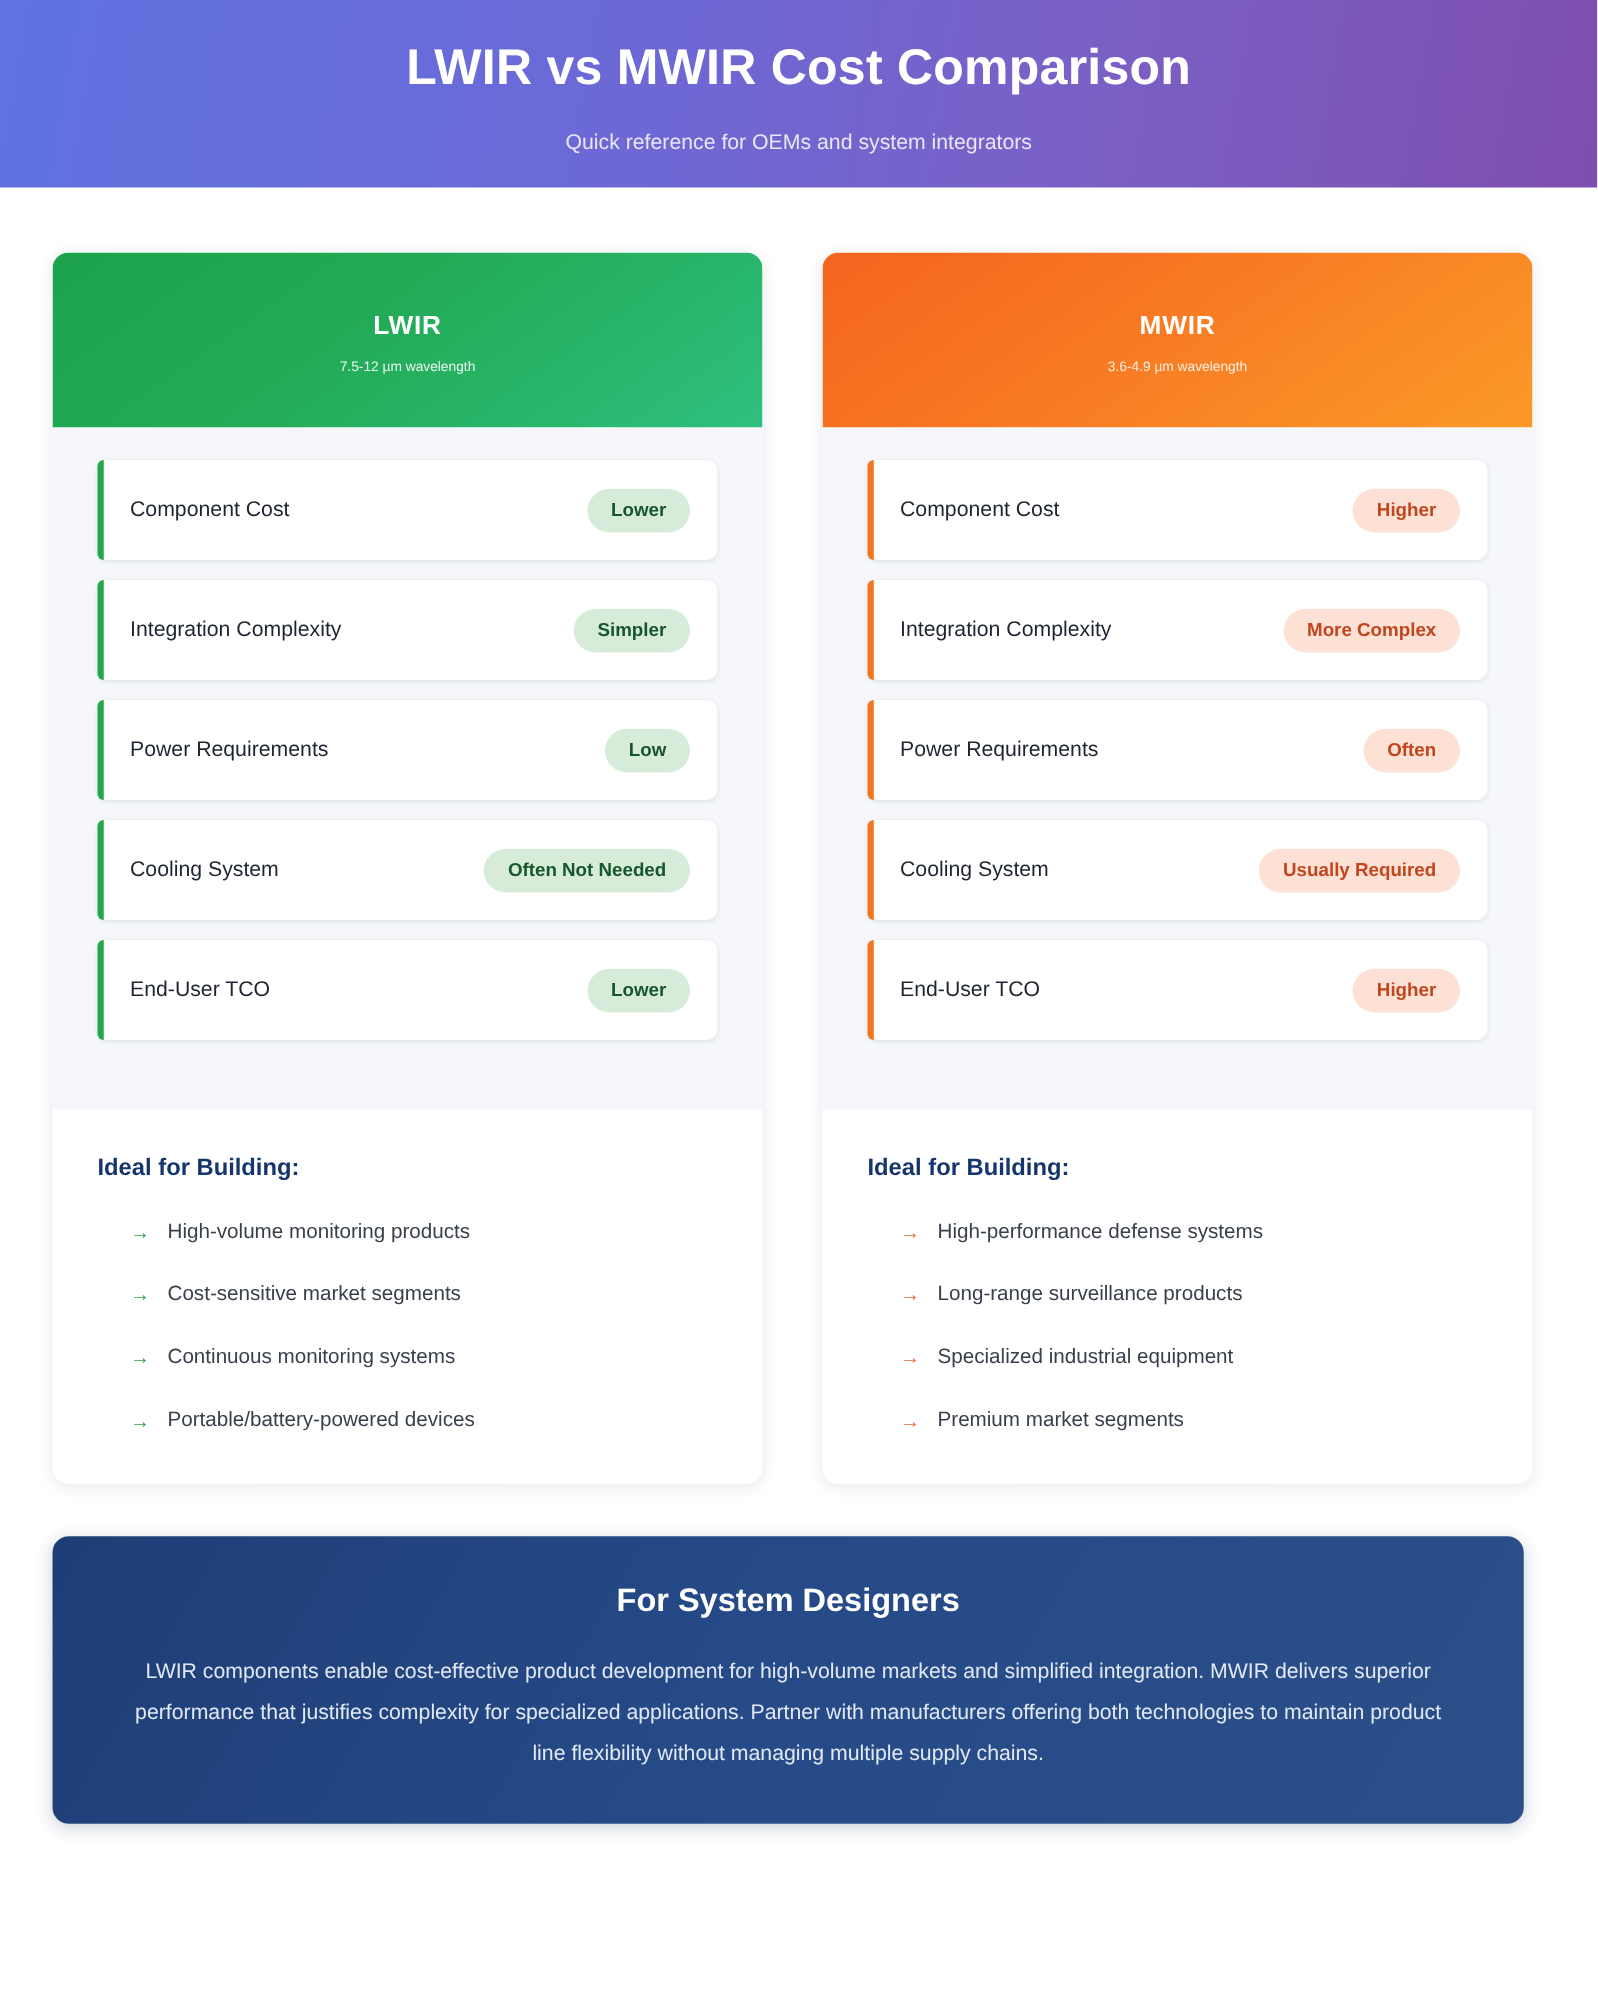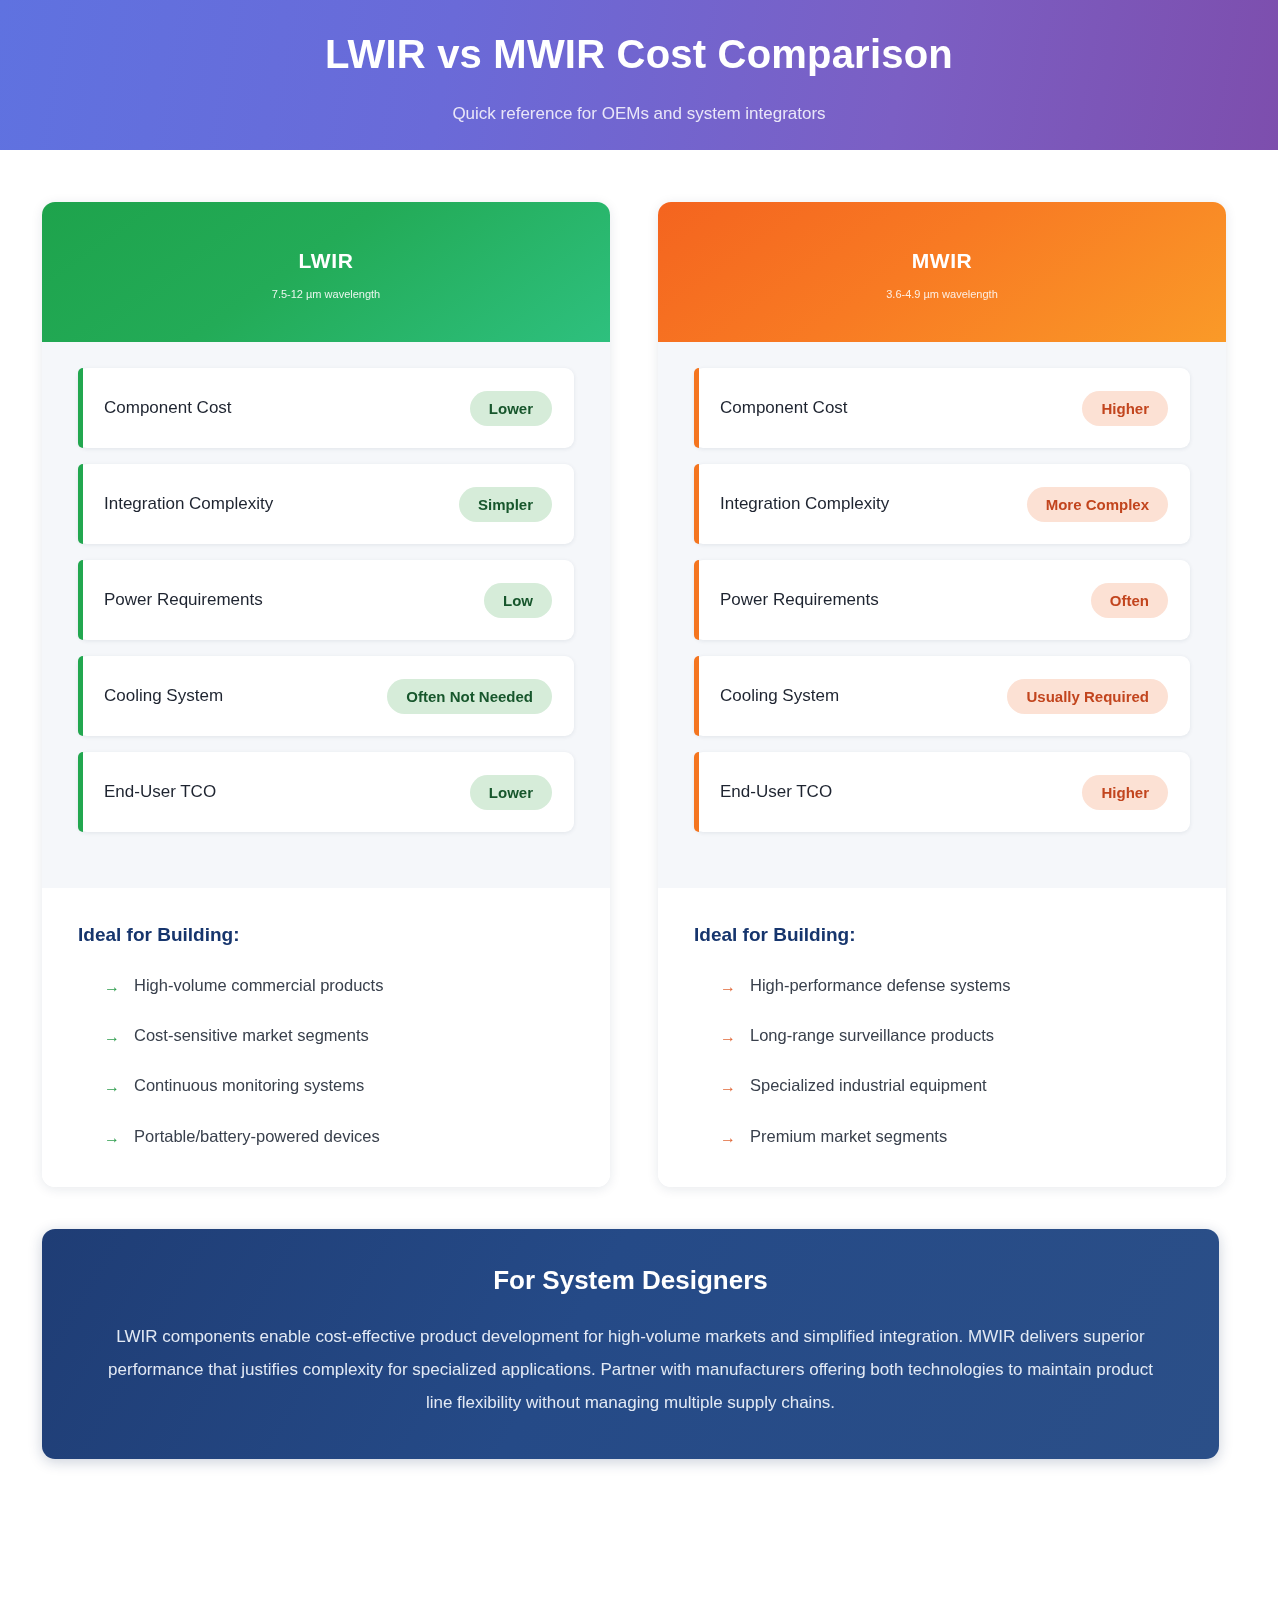--- a/index.html
+++ b/index.html
@@ -244,21 +244,21 @@
           <span class="row-label">End-User TCO</span>
           <span class="badge lwir">Lower</span>
         </div>
       </div>
 
       <div class="ideal">
         <div class="ideal-title">Ideal for Building:</div>
         <ul class="ideal-list">
           <li class="ideal-item">
             <span class="arrow-icon lwir">→</span>
-            <span class="ideal-text">High-volume commercial products</span>
+            <span class="ideal-text">High-volume monitoring products</span>
           </li>
           <li class="ideal-item">
             <span class="arrow-icon lwir">→</span>
             <span class="ideal-text">Cost-sensitive market segments</span>
           </li>
           <li class="ideal-item">
             <span class="arrow-icon lwir">→</span>
             <span class="ideal-text">Continuous monitoring systems</span>
           </li>
           <li class="ideal-item">

